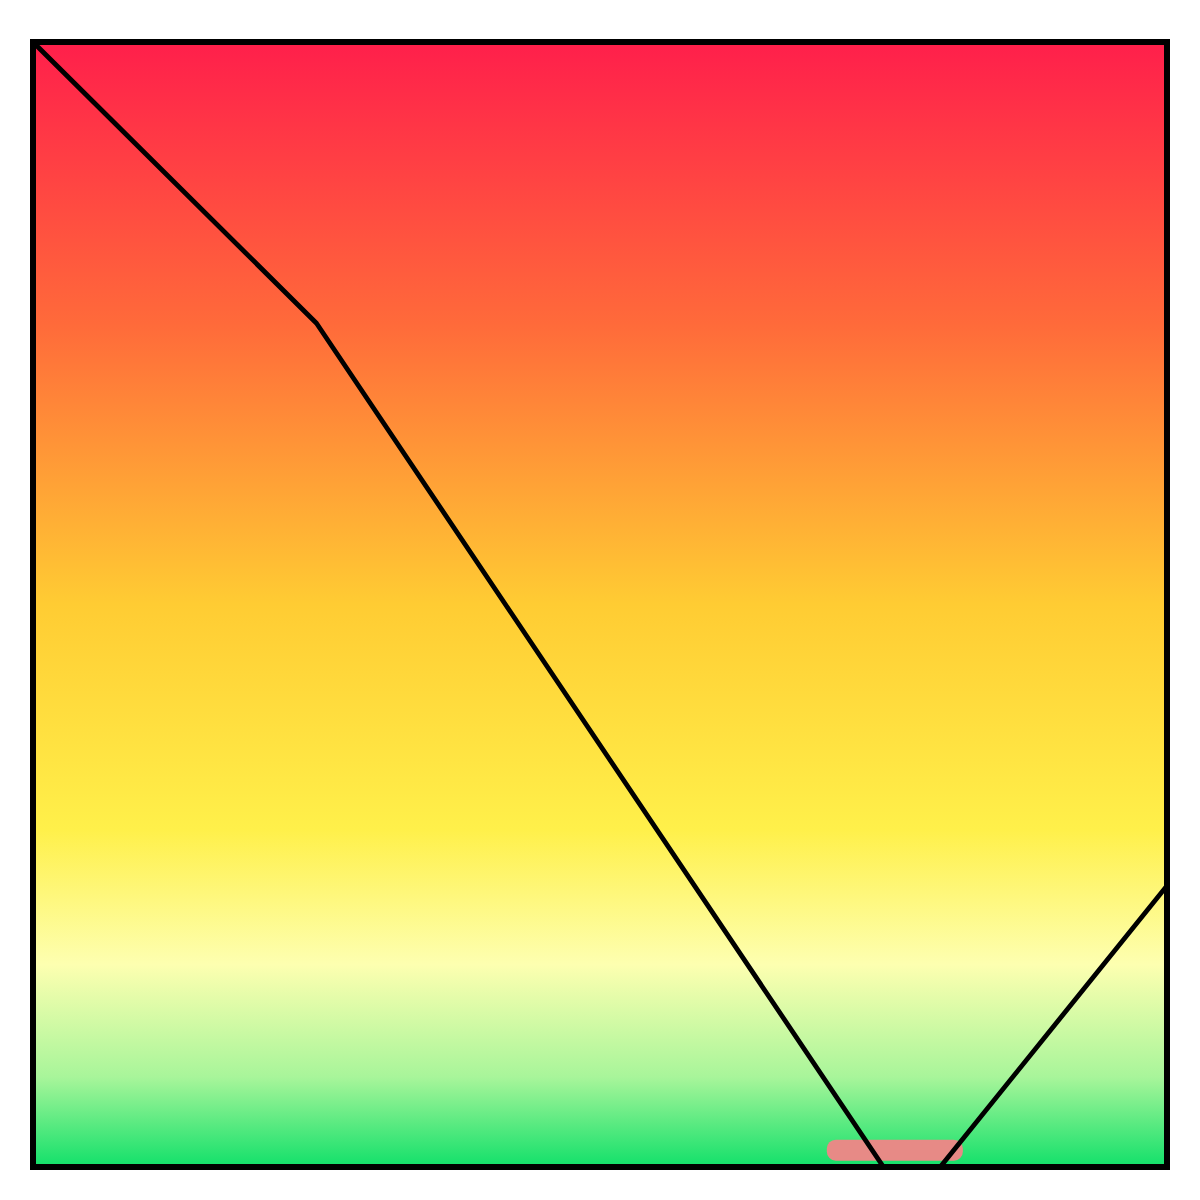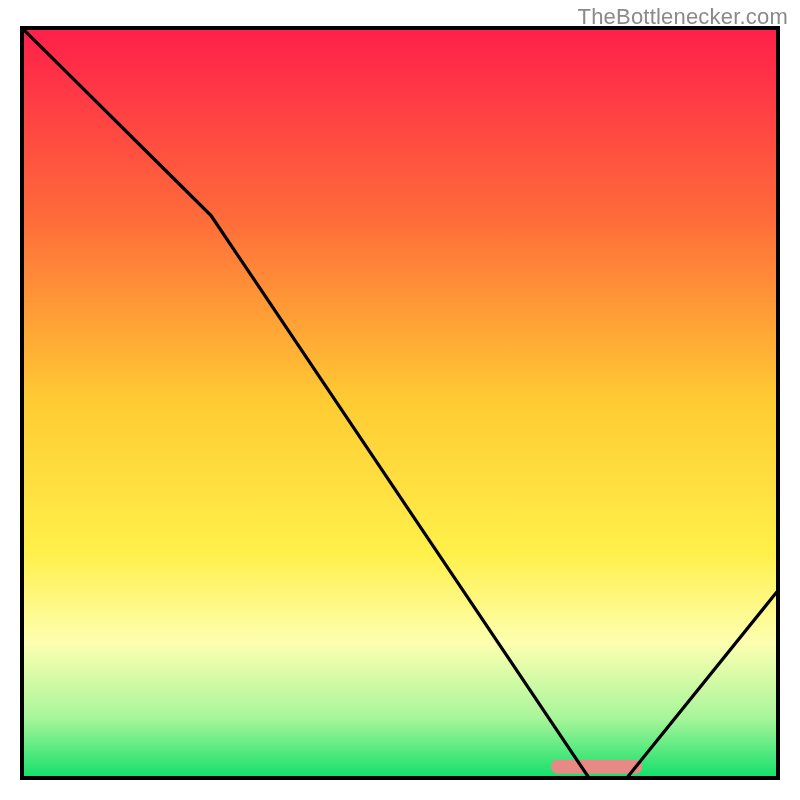--- a/index.html
+++ b/index.html
@@ -29,21 +29,20 @@
     letter-spacing: 0.2px;
     user-select: none;
     pointer-events: none;
   }
 </style>
 </head>
 <body>
 
 <div class="wrap">
 
-  <div class="watermark">TheBottlenecker.com</div>
 
   <svg id="chart-svg" width="800" height="800" viewBox="0 0 800 800">
     <defs>
       <linearGradient id="bg-grad" x1="0" y1="0" x2="0" y2="1">
           <stop offset="0%" stop-color="#ff1f4b"></stop>
           <stop offset="25%" stop-color="#ff6a3a"></stop>
           <stop offset="50%" stop-color="#ffcc33"></stop>
           <stop offset="70%" stop-color="#fff04a"></stop>
           <stop offset="82%" stop-color="#fdffb0"></stop>
           <stop offset="92%" stop-color="#a8f59a"></stop>

